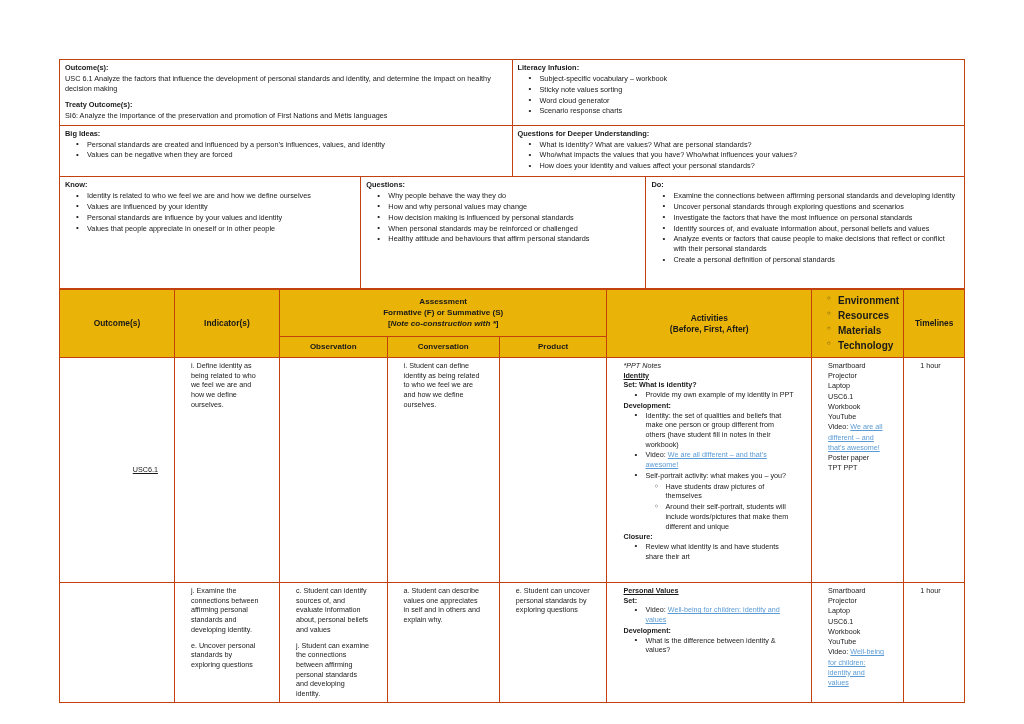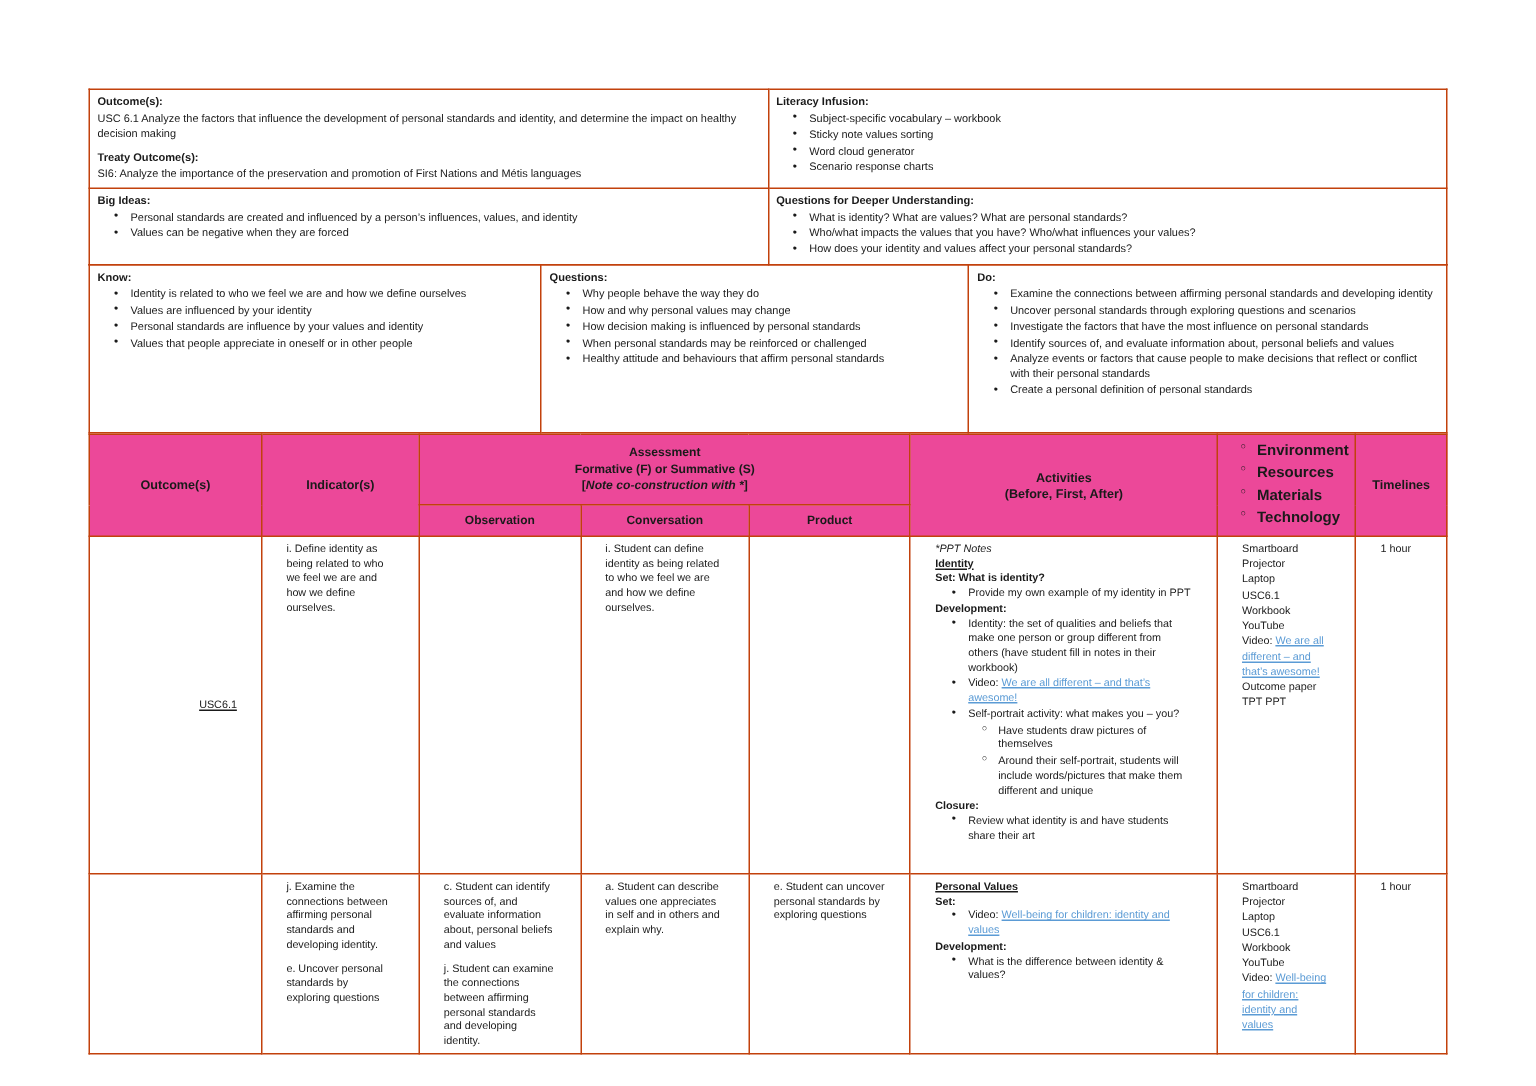--- a/index.html
+++ b/index.html
@@ -111,21 +111,21 @@
   .top-table td { padding: 3px 5px 4px 5px; }
 
   
   .main-table-wrap {
     position: absolute;
     left: 59px;
     top: 289px;
     width: 906px;
   }
   .main-table th {
-    background: #ec4899;
+    background: #eab308;
     text-align: center;
     font-weight: bold;
     font-size: 8.4px;
     vertical-align: middle;
     padding: 3px 3px;
     line-height: 1.3;
   }
   .main-table th.sub {
     font-size: 8px;
   }
@@ -347,21 +347,21 @@
               <li>Review what identity is and have students share their art</li>
             </ul>
           </td>
           <td class="mat-cell">
             <div>Smartboard</div>
             <div>Projector</div>
             <div>Laptop</div>
             <div>USC6.1 Workbook</div>
             <div>YouTube</div>
             <div><span>Video: </span><a class="lnk" href="#">We are all different – and that’s awesome!</a></div>
-            <div>Outcome paper</div>
+            <div>Poster paper</div>
             <div>TPT PPT</div>
           </td>
           <td class="tl-cell">1 hour</td>
         </tr>
 
         <tr>
           <td class="outcome-cell" style="height:96px"></td>
           <td>
             <p class="para">j. Examine the connections between affirming personal standards and developing identity.</p>
             <p class="para p2">e. Uncover personal standards by exploring questions</p>

